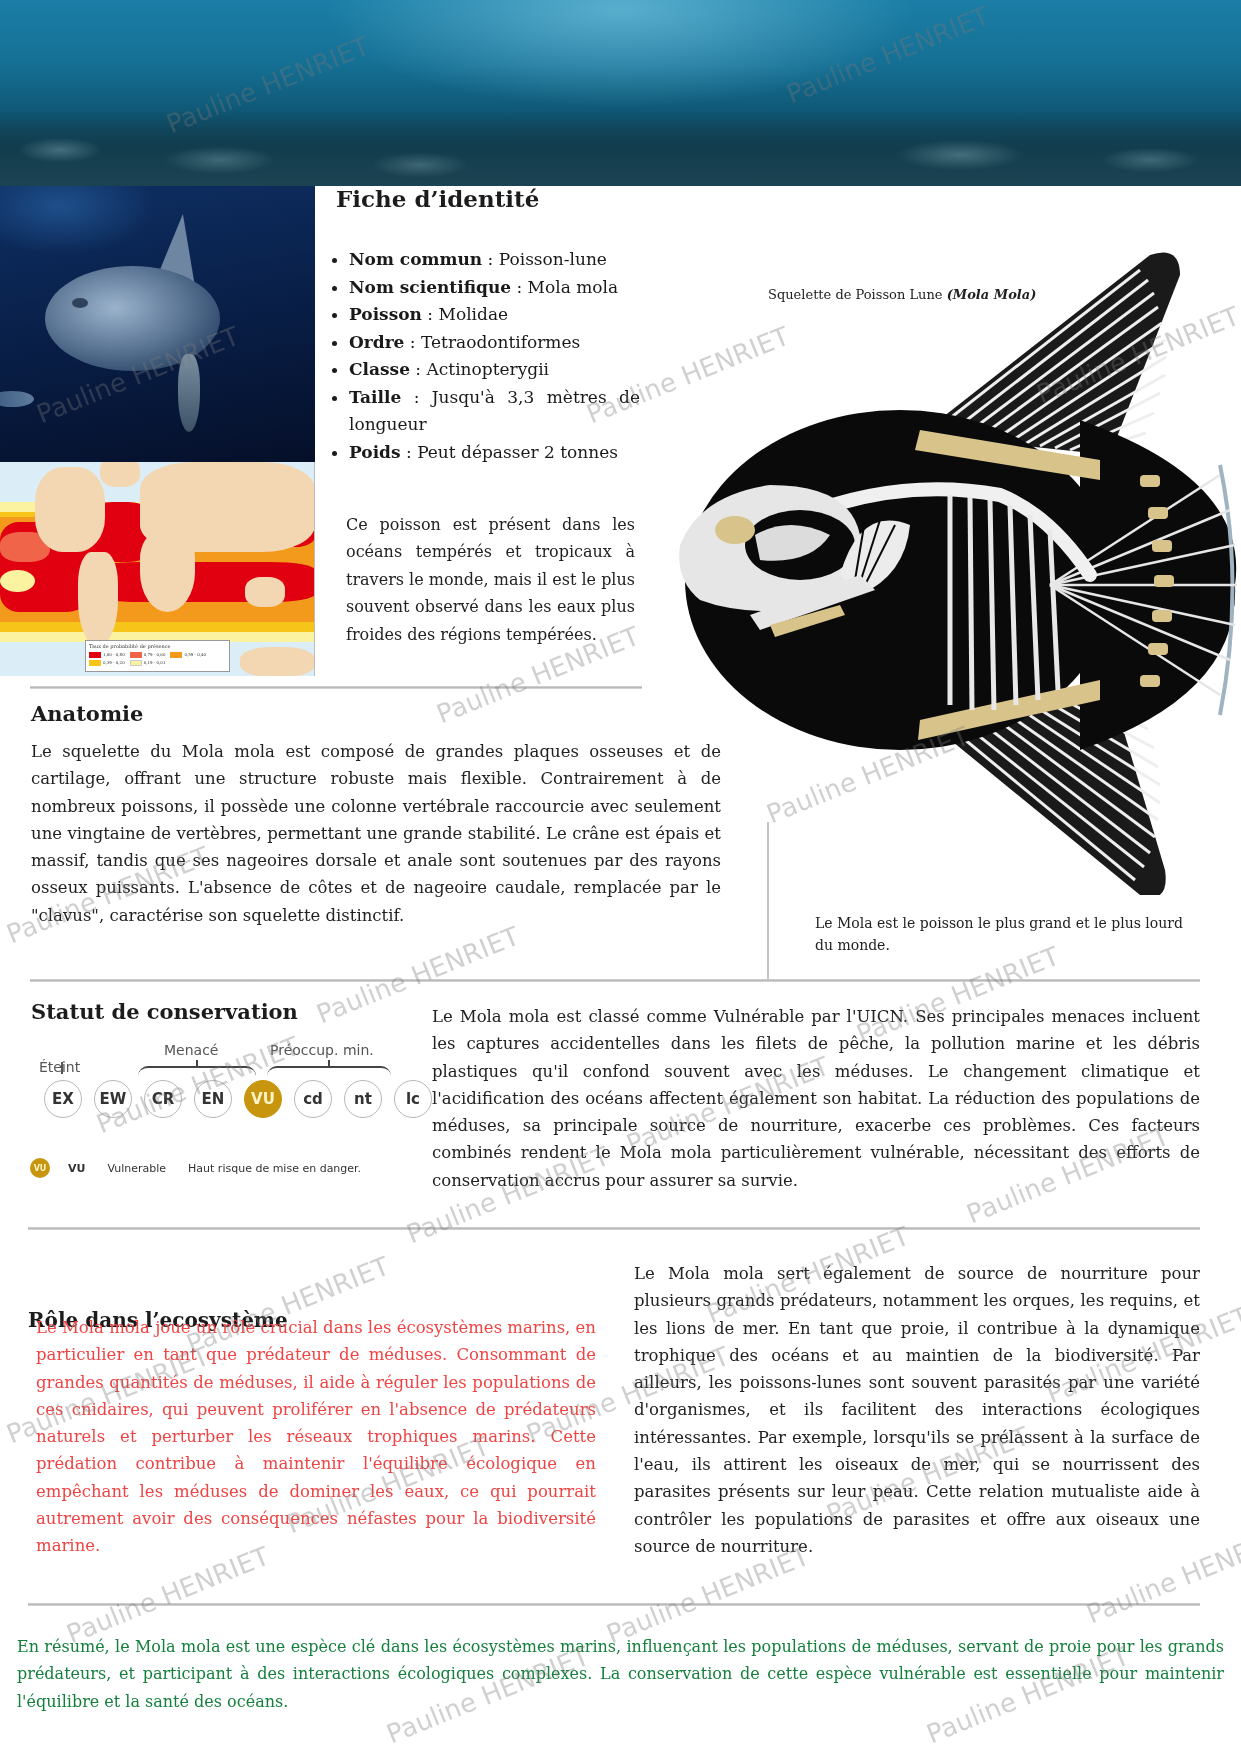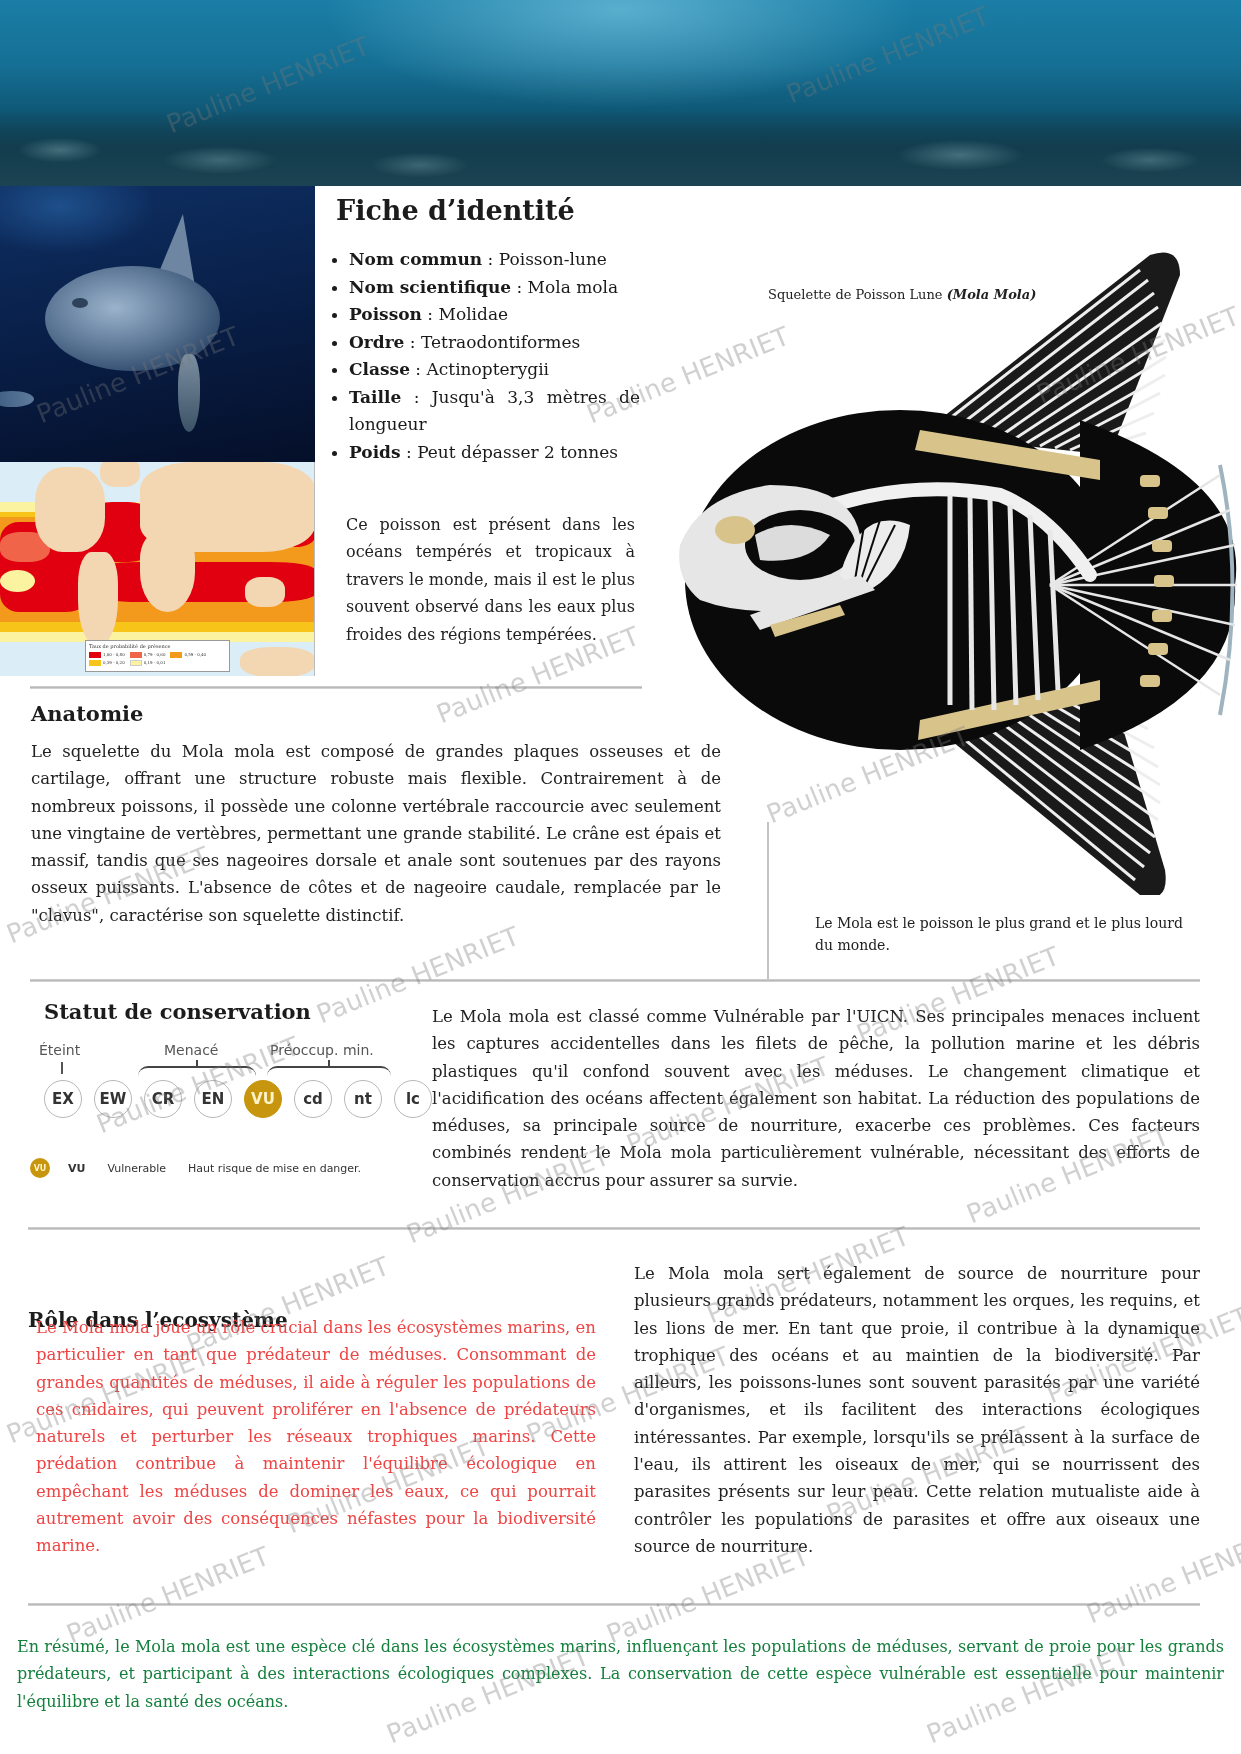--- a/index.html
+++ b/index.html
@@ -79,21 +79,21 @@
     position: absolute; left: 85px; top: 178px; width: 145px; height: 32px;
     background: #ffffff; border: 1px solid #999;
     font-size: 5px; line-height: 7px; padding: 2px 3px; color: #333;
   }
   .leg-row { display: flex; align-items: center; gap: 2px; margin-top: 1px; }
   .leg-sw { display: inline-block; width: 12px; height: 6px; }
   .leg-txt { font-size: 4px; margin-right: 3px; }
 
   
   .h2 { font-family: "DejaVu Serif", serif; font-weight: bold; color: #1c1c1c; }
-  .fiche-title { left: 336px; top: 195px; font-size: 27px; }
+  .fiche-title { left: 336px; top: 185px; font-size: 23px; }
   .fiche-list {
     left: 330px; top: 246px; width: 310px; list-style: none;
     font-size: 17px; line-height: 27.5px;
   }
   .fiche-list li { position: relative; padding-left: 19px; }
   .fiche-list li::before {
     content: ""; position: absolute; left: 2px; top: 12px; width: 5px; height: 5px; border-radius: 50%; background: #1c1c1c;
   }
   .fiche-list b { font-weight: bold; }
 
@@ -118,21 +118,21 @@
   .anat-para {
     left: 31px; top: 738px; width: 690px;
     font-size: 16.5px; line-height: 27.3px; text-align: justify; color: #222;
   }
   .mola-caption {
     left: 815px; top: 912px; width: 380px;
     font-size: 14px; line-height: 22px; color: #222;
   }
 
   
-  .statut-title { left: 44px; top: 999px; font-size: 21px; }
+  .statut-title { left: 31px; top: 999px; font-size: 21px; }
   .cons-para {
     left: 432px; top: 1003px; width: 768px;
     font-size: 16.5px; line-height: 27.3px; text-align: justify; color: #222;
   }
   .status-widget { left: 30px; top: 1038px; width: 380px; height: 150px; font-family: "DejaVu Sans", sans-serif; }
   .st-label { position: absolute; font-size: 14px; color: #555; white-space: nowrap; }
   .brace { position: absolute; height: 14px; border-top: 2px solid #444; border-radius: 10px 10px 0 0; }
   .brace::after {
     content: ""; position: absolute; left: 50%; top: -8px; width: 2px; height: 7px; background: #444; transform: translateX(-50%);
   }
@@ -331,21 +331,21 @@
 <div class="abs anat-para">Le squelette du Mola mola est composé de grandes plaques osseuses et de cartilage, offrant une structure robuste mais flexible. Contrairement à de nombreux poissons, il possède une colonne vertébrale raccourcie avec seulement une vingtaine de vertèbres, permettant une grande stabilité. Le crâne est épais et massif, tandis que ses nageoires dorsale et anale sont soutenues par des rayons osseux puissants. L'absence de côtes et de nageoire caudale, remplacée par le "clavus", caractérise son squelette distinctif.</div>
 
 <div class="abs vdiv" style="left:767px;top:822px;height:158px;"></div>
 <div class="abs mola-caption">Le Mola est le poisson le plus grand et le plus lourd du monde.</div>
 
 <div class="abs hdiv" style="left:30px;top:979px;width:1170px;"></div>
 
 <div class="abs h2 statut-title">Statut de conservation</div>
 
 <div class="abs status-widget">
-  <div class="st-label" style="left:9px;top:4px;text-align:right;">Éteint</div>
+  <div class="st-label" style="left:9px;top:21px;text-align:right;">Éteint</div>
   <div class="tick" style="left:31px;top:24px;"></div>
   <div class="st-label" style="left:134px;top:4px;">Menacé</div>
   <div class="brace" style="left:108px;top:28px;width:118px;"></div>
   <div class="st-label" style="left:240px;top:4px;text-align:center;">Préoccup. min.</div>
   <div class="brace" style="left:237px;top:28px;width:124px;"></div>
   <div class="st-circles">
     <div class="st-circle">EX</div>
     <div class="st-circle">EW</div>
     <div class="st-circle">CR</div>
     <div class="st-circle">EN</div>

